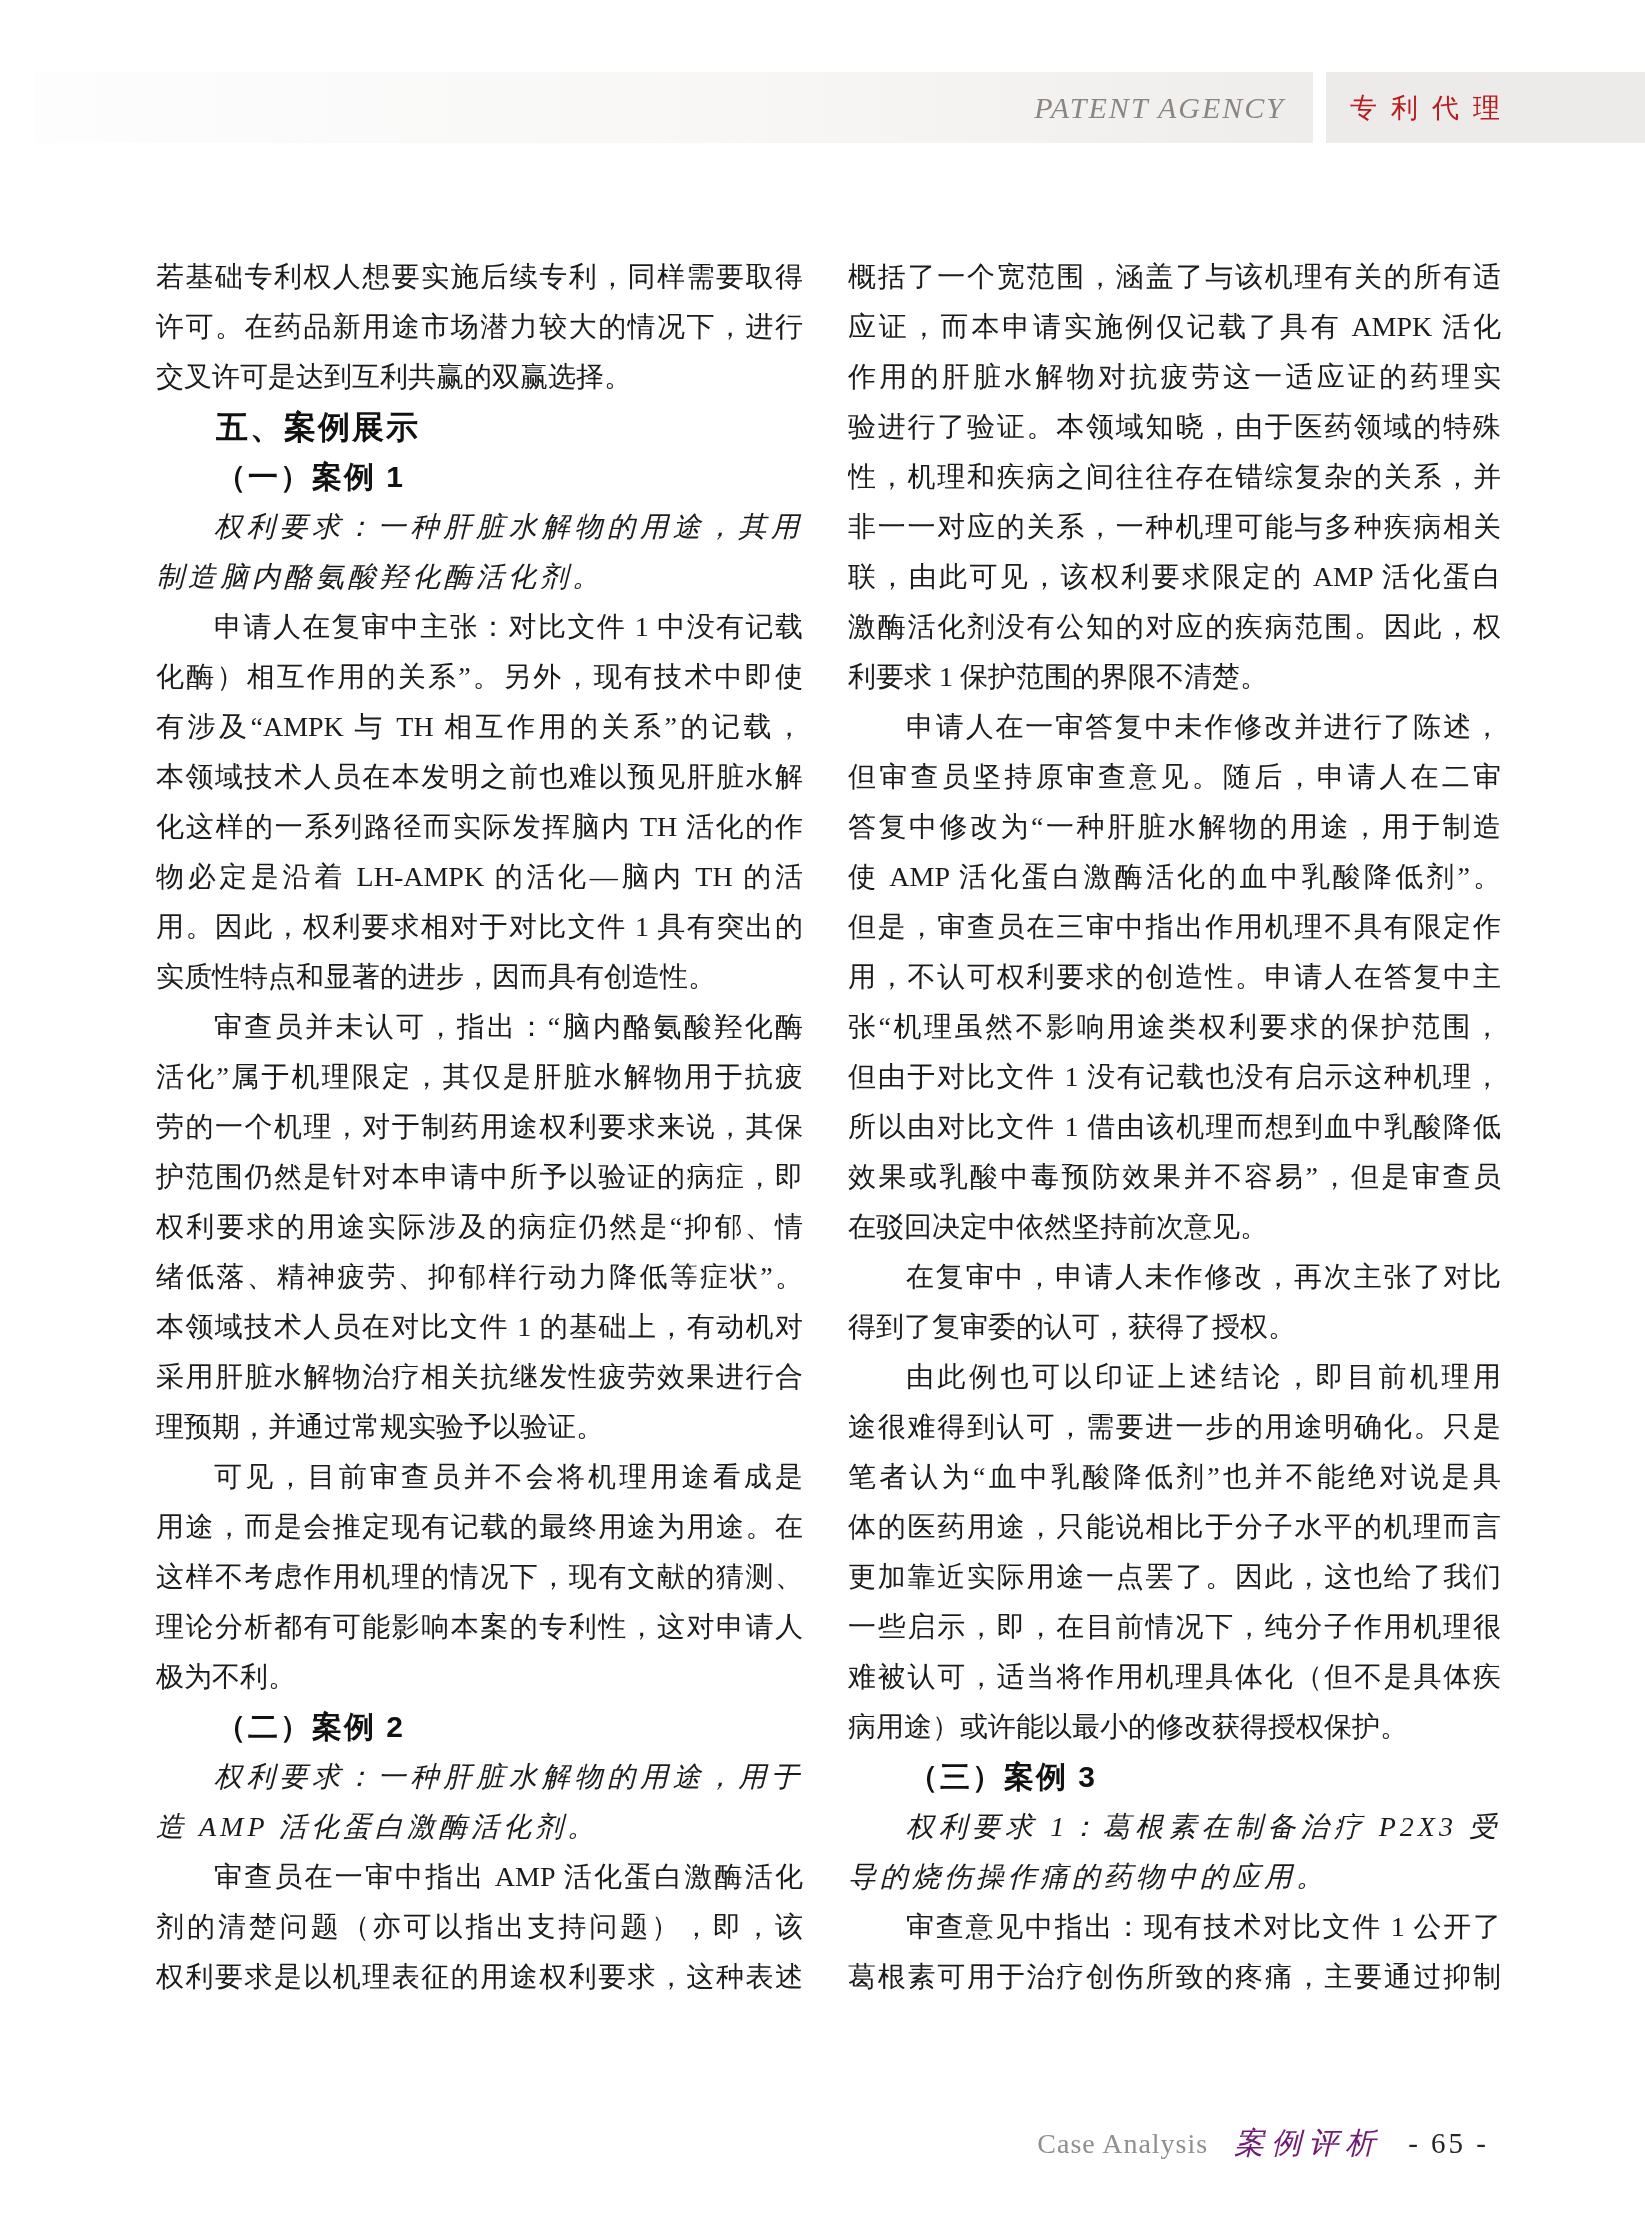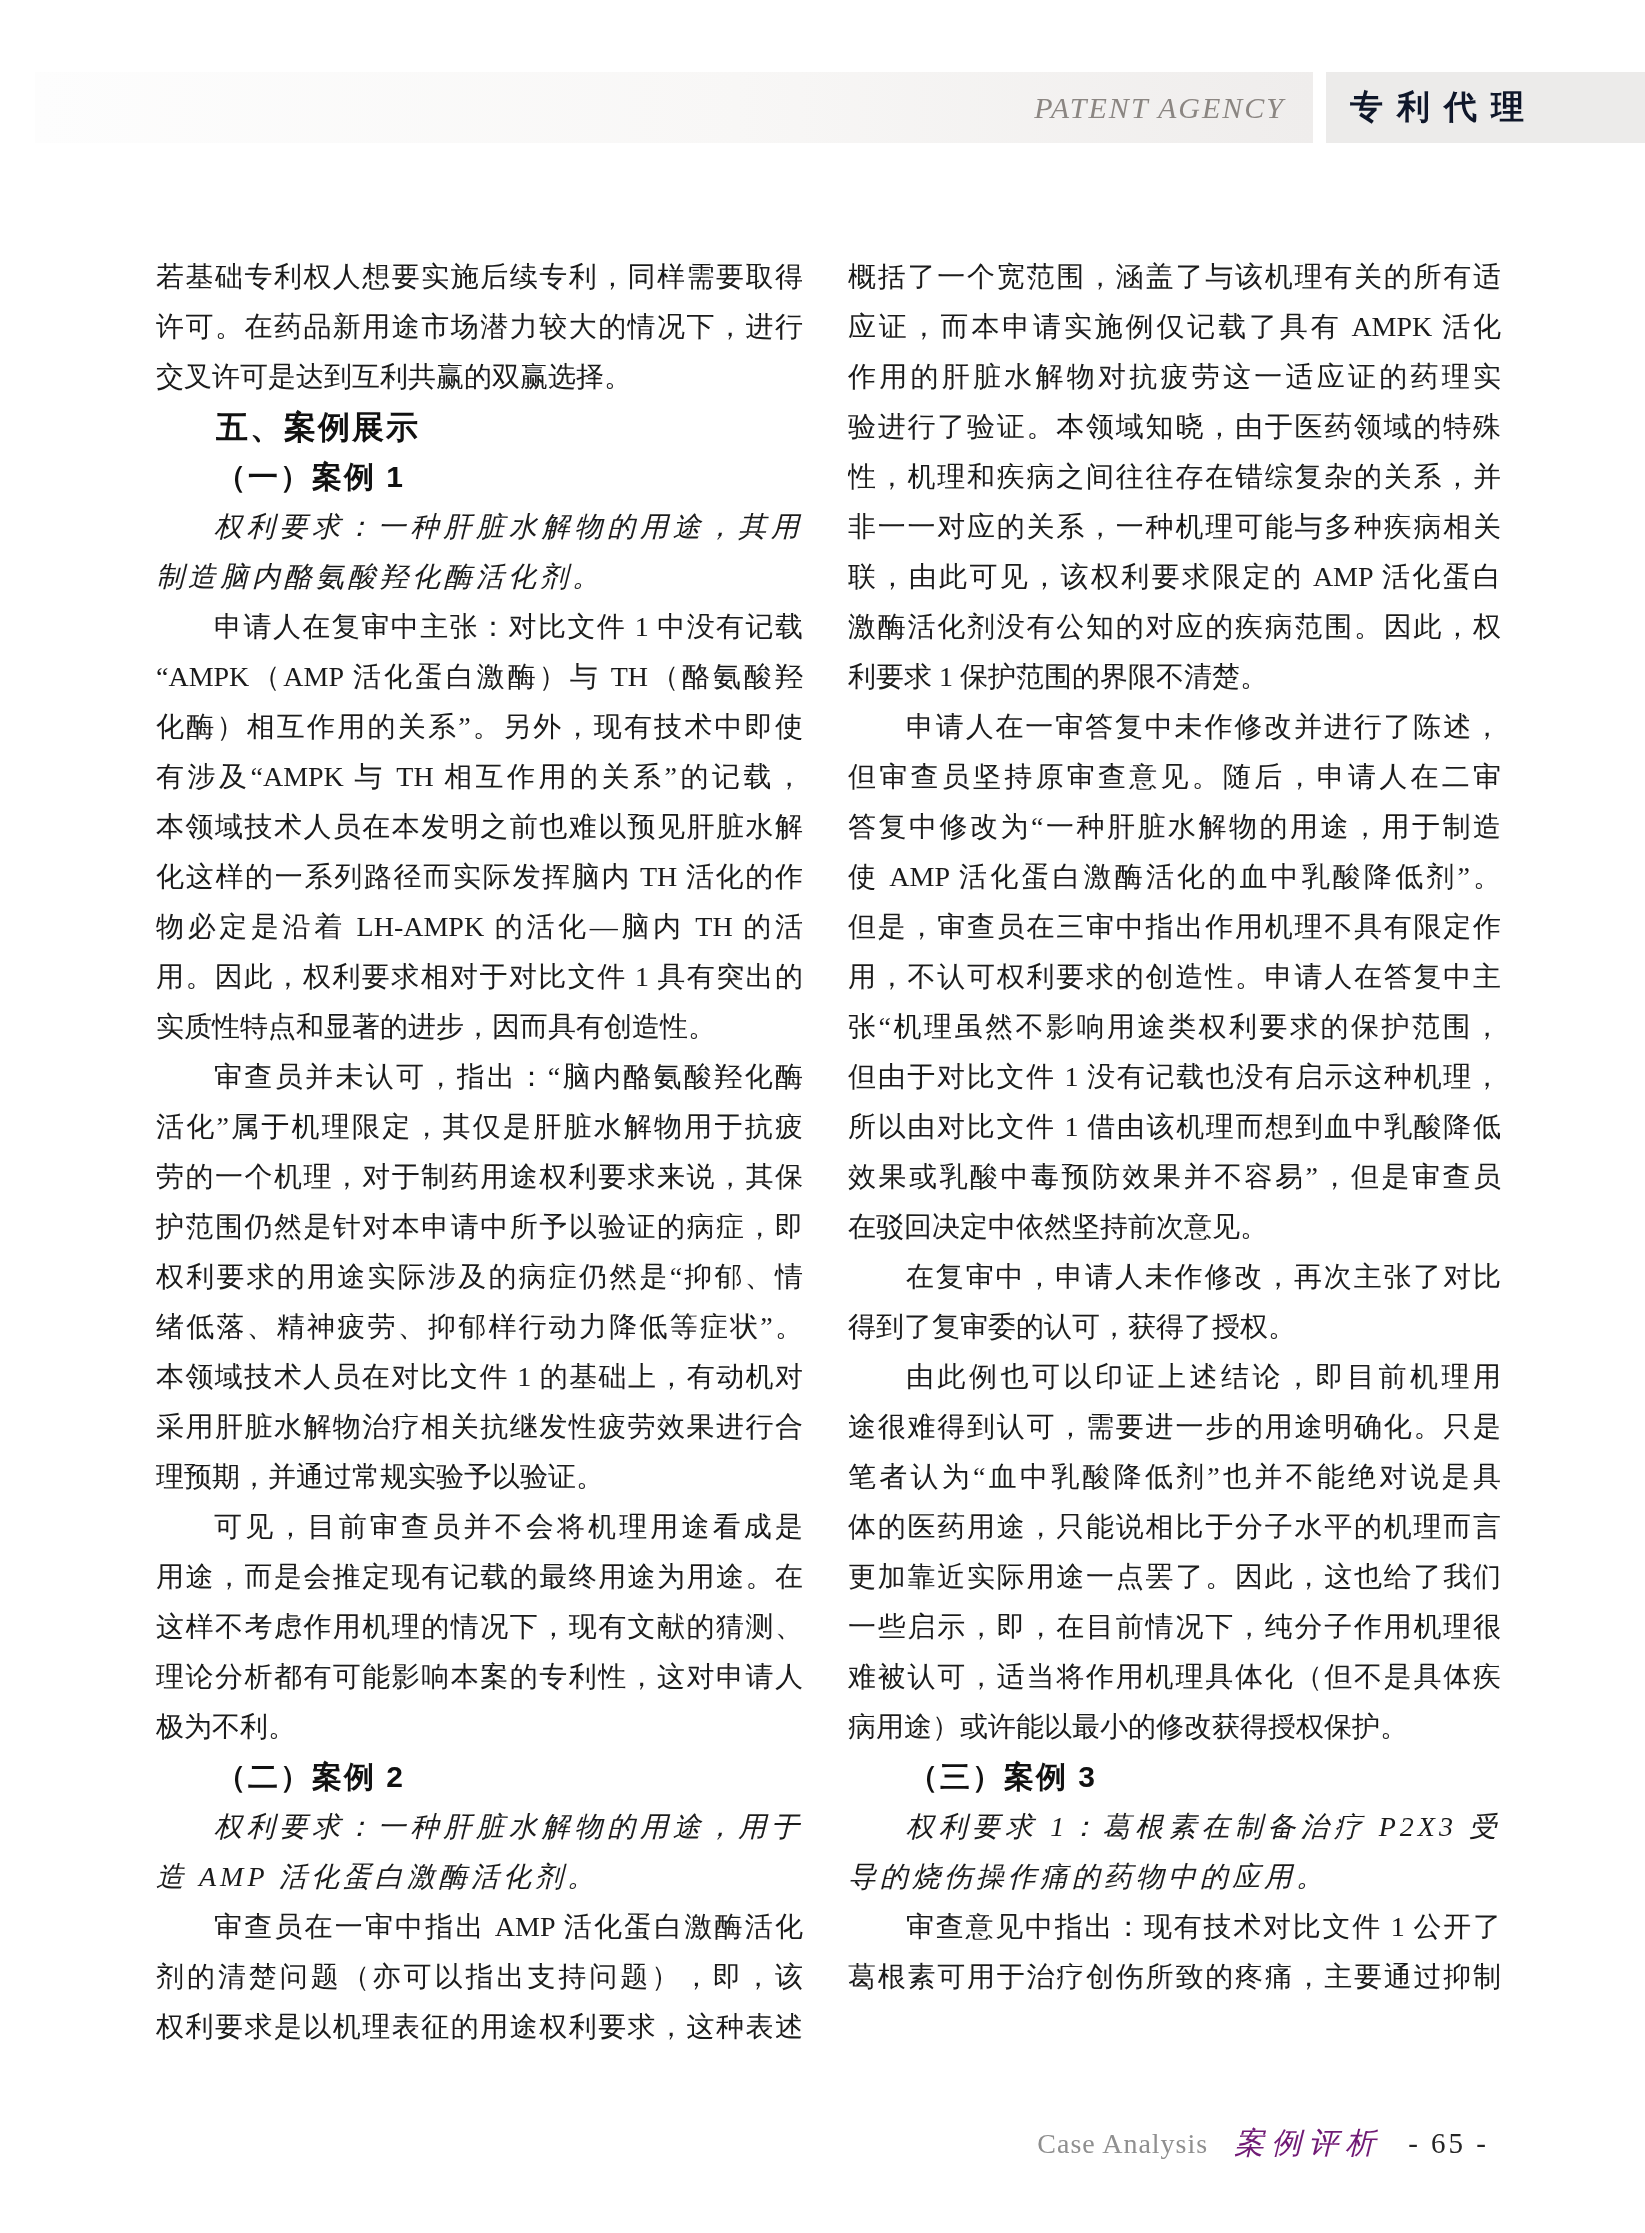--- a/index.html
+++ b/index.html
@@ -42,24 +42,24 @@
   .band-gap { width: 13px; background: #ffffff; }
   .band-right {
     width: 296px;
     background: var(--section-box-gray, #ecebea);
     display: flex;
     align-items: center;
     padding-left: 24px;
   }
   .journal-zh {
     font-family: "Liberation Sans", "DejaVu Sans", sans-serif;
-    font-weight: 700;
-    font-size: 33px;
+    font-weight: 400;
+    font-size: 27px;
     letter-spacing: 14px;
-    color: #0f172a;
+    color: #b91c1c;
     white-space: nowrap;
   }
 
   
   .col { position: absolute; top: 252px; }
   .col-left  { left: 156px; width: 647px; }
   .col-right { left: 848px; width: 653px; }
 
   .line {
     height: 50px;
@@ -135,21 +135,20 @@
   <main>
     <section class="col col-left">
         <div class="line">若基础专利权人想要实施后续专利，同样需要取得</div>
         <div class="line">许可。在药品新用途市场潜力较大的情况下，进行</div>
         <div class="line body end">交叉许可是达到互利共赢的双赢选择。</div>
         <div class="line h1">五、案例展示</div>
         <div class="line h2">（一）案例 1</div>
         <div class="line kai indent">权利要求：一种肝脏水解物的用途，其用于</div>
         <div class="line kai end">制造脑内酪氨酸羟化酶活化剂。</div>
         <div class="line body indent">申请人在复审中主张：对比文件 1 中没有记载</div>
-        <div class="line">“AMPK（AMP 活化蛋白激酶）与 TH（酪氨酸羟</div>
         <div class="line">化酶）相互作用的关系”。另外，现有技术中即使</div>
         <div class="line">有涉及“AMPK 与 TH 相互作用的关系”的记载，</div>
         <div class="line">本领域技术人员在本发明之前也难以预见肝脏水解</div>
         <div class="line">化这样的一系列路径而实际发挥脑内 TH 活化的作</div>
         <div class="line">物必定是沿着 LH-AMPK 的活化—脑内 TH 的活</div>
         <div class="line">用。因此，权利要求相对于对比文件 1 具有突出的</div>
         <div class="line body end">实质性特点和显著的进步，因而具有创造性。</div>
         <div class="line body indent">审查员并未认可，指出：“脑内酪氨酸羟化酶</div>
         <div class="line">活化”属于机理限定，其仅是肝脏水解物用于抗疲</div>
         <div class="line">劳的一个机理，对于制药用途权利要求来说，其保</div>

